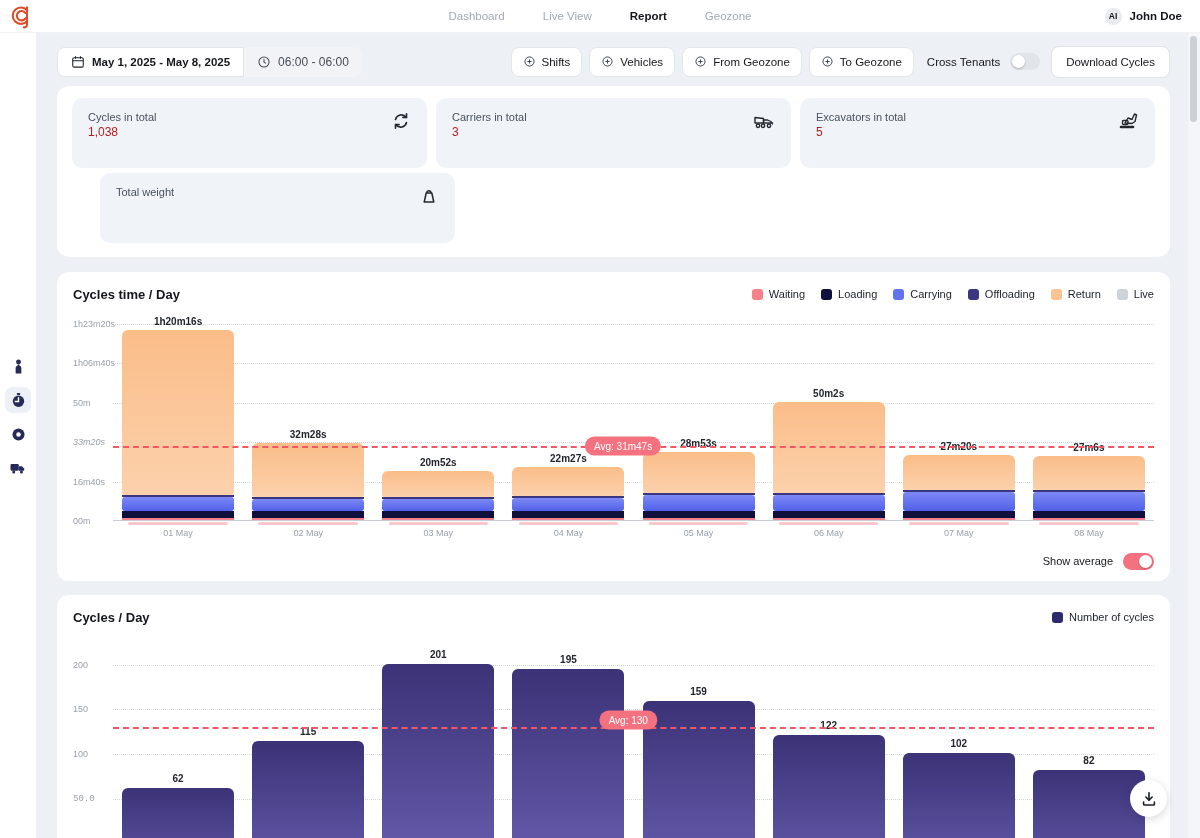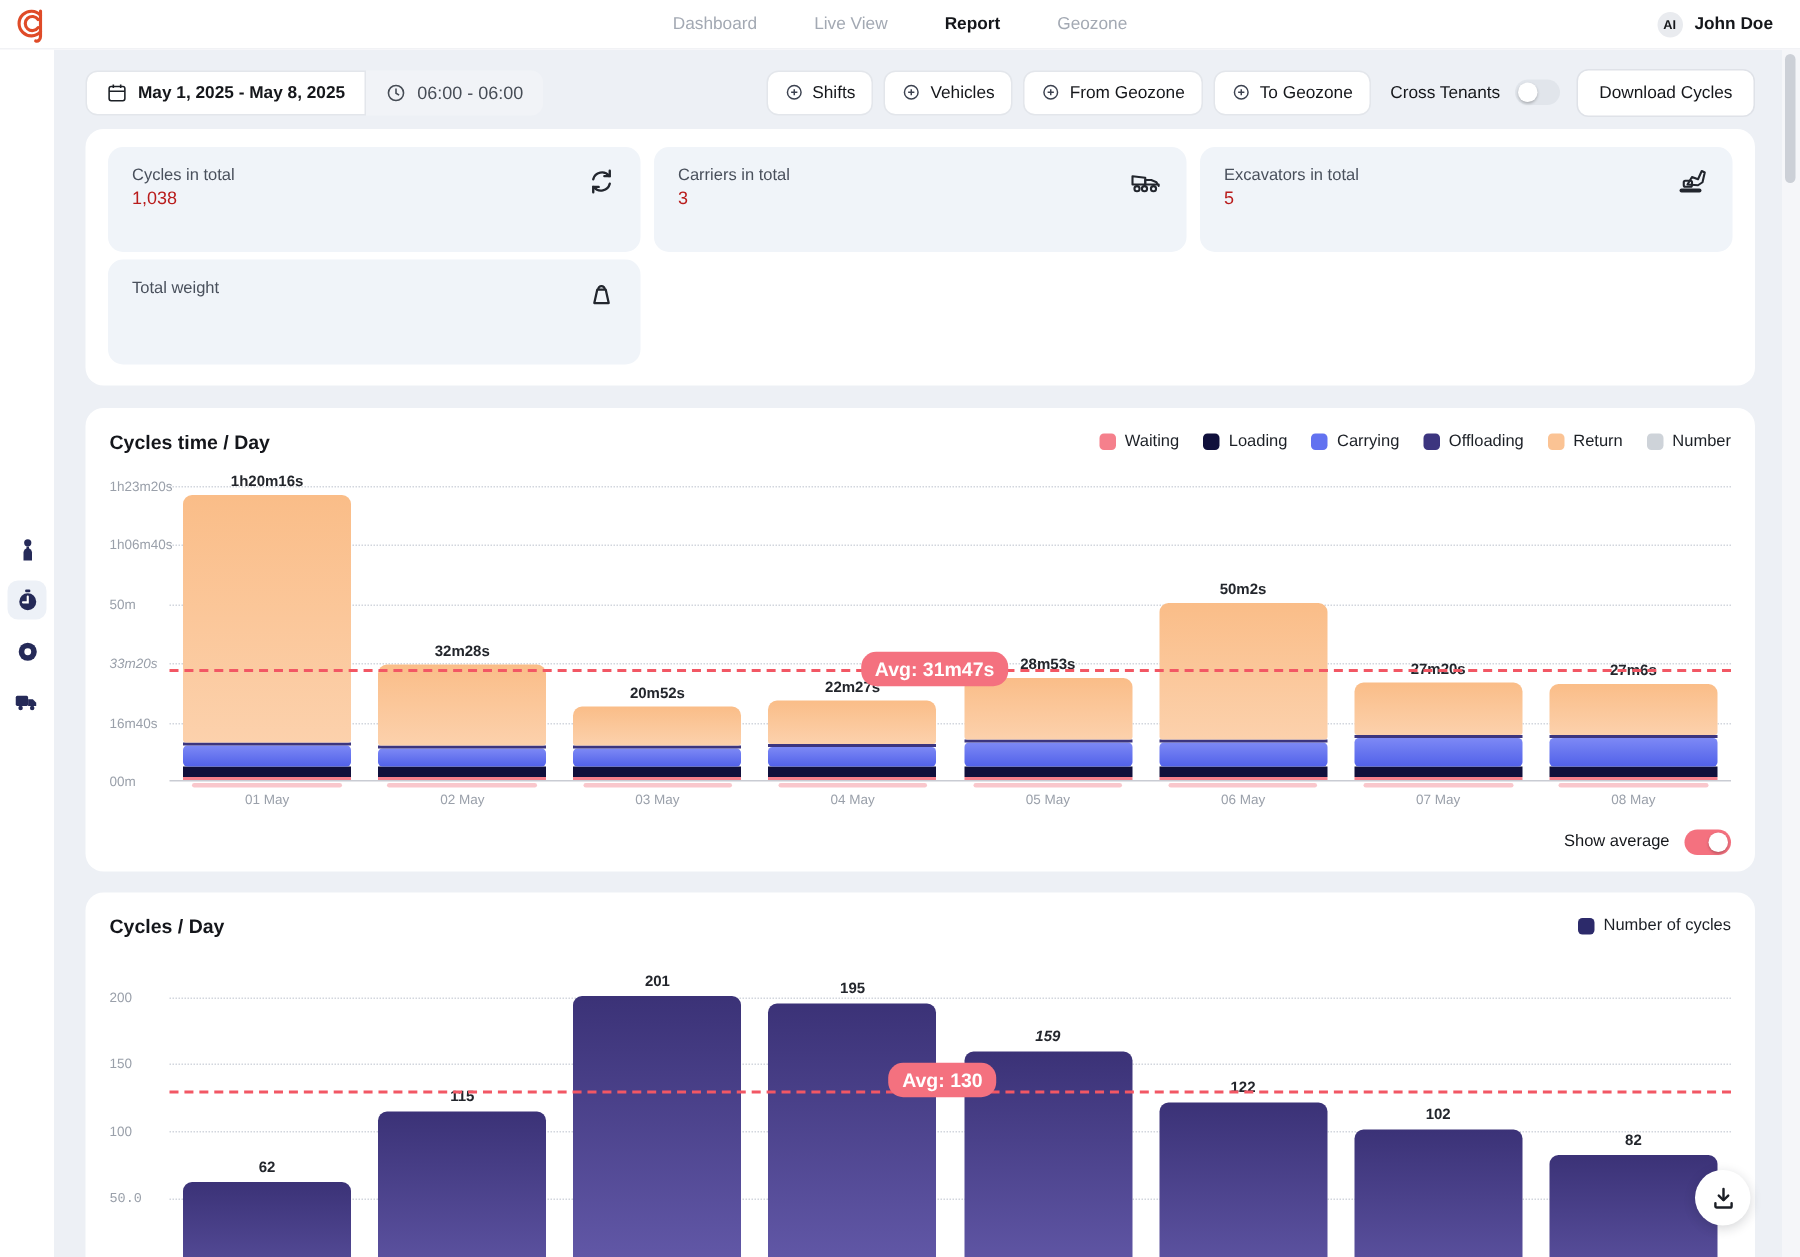--- a/index.html
+++ b/index.html
@@ -44,21 +44,21 @@
     box-shadow:0 1px 2px rgba(0,0,0,.25); }
   .toggle.off { width:30px; height:17px; background:#e1e5eb; } .toggle.off .knob { left:2px; }
   .toggle.on  { width:31px; height:17px; background:#f4717f; } .toggle.on  .knob { right:2px; }
   .download-btn { margin-left:11px; background:#fff; border:1px solid #dfe2e8; border-radius:8px;
     height:32px; padding:0 14px; font-size:11.5px; cursor:pointer; color:#15171b; }
 
   
   .panel { background:#fff; border-radius:12px; }
   .stats-panel { padding:12px 15px 14px; margin-bottom:15px; }
   .stats-row { display:flex; gap:9px; }
-  .stats-row + .stats-row { margin-top:5px; }
+  .stats-row + .stats-row { margin-top:5px;margin-left:28px; }
   .stat-card { position:relative; width:355px; height:70px; background:#f0f4f9; border-radius:10px; padding:13px 16px; }
   .stat-label { font-size:11px; color:#49505c; }
   .stat-value { font-size:12px; font-weight:normal; color:#b91c1c; margin-top:2px; }
   .stat-icon { position:absolute; top:13px; right:16px; color:#22262e; }
 
   .chart-panel { padding:14px 16px 0; margin-bottom:14px; }
   .chart-panel2 { height:300px; }
   .chart-head { display:flex; justify-content:space-between; align-items:center; height:16px; }
   .chart-title { font-size:13px; font-weight:bold; color:#14161b; }
   .legend { display:flex; gap:16px; align-items:flex-start; }
@@ -67,22 +67,22 @@
 
   .chart-area { position:relative; margin:22px 0 0 40px; }
   .area1 { height:197px; border-bottom:1px solid #c9ccd3; }
   .area2 { height:300px; }
   .gridline { position:absolute; left:0; right:0; border-top:1px dotted #d2d6dd; }
   .y-tick { position:absolute; left:-40px; width:38px; transform:translateY(-50%); font-size:9px; color:#9aa0aa; white-space:nowrap; }
   .seg, .bar2 { position:absolute; }
   .bar-shadow { position:absolute; height:3px; top:198px; background:rgba(242,130,142,.45); border-radius:2px; }
   .bar-label { position:absolute; font-size:10px; font-weight:bold; color:#23262c; text-align:center; }
   .avg-line { position:absolute; left:0; right:0; border-top:2px dashed #f25764; z-index:3; }
-  .avg-pill { position:absolute; transform:translate(-50%,-50%); background:#f4717f; color:#fff; font-size:13px;
-    font-weight:bold; padding:4px 9px; border-radius:10px; white-space:nowrap; z-index:4; }
+  .avg-pill { position:absolute; transform:translate(-50%,-50%); background:#f4717f; color:#fff; font-size:10px;
+    font-weight:normal; padding:4px 9px; border-radius:10px; white-space:nowrap; z-index:4; }
   .xlabels { display:flex; margin-left:40px; height:24px; align-items:center; }
   .xlabels div { flex:1; text-align:center; font-size:9px; color:#9aa0aa; }
   .chart-foot { display:flex; justify-content:flex-end; align-items:center; gap:10px; height:36px; padding-bottom:4px; font-size:11px; }
 
   
   .scroll-track { position:absolute; right:0; top:33px; bottom:0; width:12px; background:#f5f6f9; z-index:7; }
   .scroll-thumb { position:absolute; top:3px; left:2px; width:7px; height:86px; background:#ccd0d7; border-radius:4px; }
   .fab { position:absolute; right:33px; bottom:21px; width:37px; height:37px; border-radius:50%; background:#fff;
     border:none; box-shadow:0 2px 8px rgba(20,25,40,.18); display:flex; align-items:center; justify-content:center;
     cursor:pointer; z-index:8; }
@@ -268,21 +268,21 @@
             <div class="legend-item">
               <div class="legend-swatch" style="background: rgb(60, 53, 127);"></div>
               <div class="">Offloading</div>
             </div>
             <div class="legend-item">
               <div class="legend-swatch" style="background: rgb(251, 195, 148);"></div>
               <div class="">Return</div>
             </div>
             <div class="legend-item">
               <div class="legend-swatch" style="background: rgb(206, 211, 217);"></div>
-              <div class="">Number</div>
+              <div class="">Live</div>
             </div>
           </div>
       </div>
       <div class="chart-area area1" id="plot1">
           <div class="gridline" style="top: 0px;"></div>
           <div class="y-tick" style="top: 0px;">1h23m20s</div>
           <div class="gridline" style="top: 39.4px;"></div>
           <div class="y-tick" style="top: 39.4px;">1h06m40s</div>
           <div class="gridline" style="top: 78.8px;"></div>
           <div class="y-tick" style="top: 78.8px;">50m</div>
@@ -389,21 +389,21 @@
           <div class="y-tick" style="top: 152.15px; font-family: Liberation Mono, monospace;">50.0</div>
           <div class="bar2" style="left: 0.875%; width: 10.75%; top: 141.386px; height: 115.614px; border-radius: 6px 6px 0px 0px; background: linear-gradient(rgb(59, 50, 119), rgb(111, 101, 184));"></div>
           <div class="bar-label" style="left: -0.125%; width: 12.75%; top: 126.386px;">62</div>
           <div class="bar2" style="left: 13.375%; width: 10.75%; top: 93.845px; height: 163.155px; border-radius: 6px 6px 0px 0px; background: linear-gradient(rgb(59, 50, 119), rgb(111, 101, 184));"></div>
           <div class="bar-label" style="left: 12.375%; width: 12.75%; top: 78.845px;">115</div>
           <div class="bar2" style="left: 25.875%; width: 10.75%; top: 16.703px; height: 240.297px; border-radius: 6px 6px 0px 0px; background: linear-gradient(rgb(59, 50, 119), rgb(111, 101, 184));"></div>
           <div class="bar-label" style="left: 24.875%; width: 12.75%; top: 1.703px;">201</div>
           <div class="bar2" style="left: 38.375%; width: 10.75%; top: 22.085px; height: 234.915px; border-radius: 6px 6px 0px 0px; background: linear-gradient(rgb(59, 50, 119), rgb(111, 101, 184));"></div>
           <div class="bar-label" style="left: 37.375%; width: 12.75%; top: 7.085px;">195</div>
           <div class="bar2" style="left: 50.875%; width: 10.75%; top: 54.377px; height: 202.623px; border-radius: 6px 6px 0px 0px; background: linear-gradient(rgb(59, 50, 119), rgb(111, 101, 184));"></div>
-          <div class="bar-label" style="left: 49.875%; width: 12.75%; top: 39.377px; font-style: italic;">159</div>
+          <div class="bar-label" style="left: 49.875%; width: 12.75%; top: 39.377px;">159</div>
           <div class="bar2" style="left: 63.375%; width: 10.75%; top: 87.566px; height: 169.434px; border-radius: 6px 6px 0px 0px; background: linear-gradient(rgb(59, 50, 119), rgb(111, 101, 184));"></div>
           <div class="bar-label" style="left: 62.375%; width: 12.75%; top: 72.566px;">122</div>
           <div class="bar2" style="left: 75.875%; width: 10.75%; top: 105.506px; height: 151.494px; border-radius: 6px 6px 0px 0px; background: linear-gradient(rgb(59, 50, 119), rgb(111, 101, 184));"></div>
           <div class="bar-label" style="left: 74.875%; width: 12.75%; top: 90.506px;">102</div>
           <div class="bar2" style="left: 88.375%; width: 10.75%; top: 123.446px; height: 133.554px; border-radius: 6px 6px 0px 0px; background: linear-gradient(rgb(59, 50, 119), rgb(111, 101, 184));"></div>
           <div class="bar-label" style="left: 87.375%; width: 12.75%; top: 108.446px;">82</div>
           <div class="avg-line" style="top: 80.39px; border-top-color: rgb(242, 87, 100);"></div>
           <div class="avg-pill" style="left: 49.5%; top: 73.39px;">Avg: 130</div>
         </div>
     </section>

